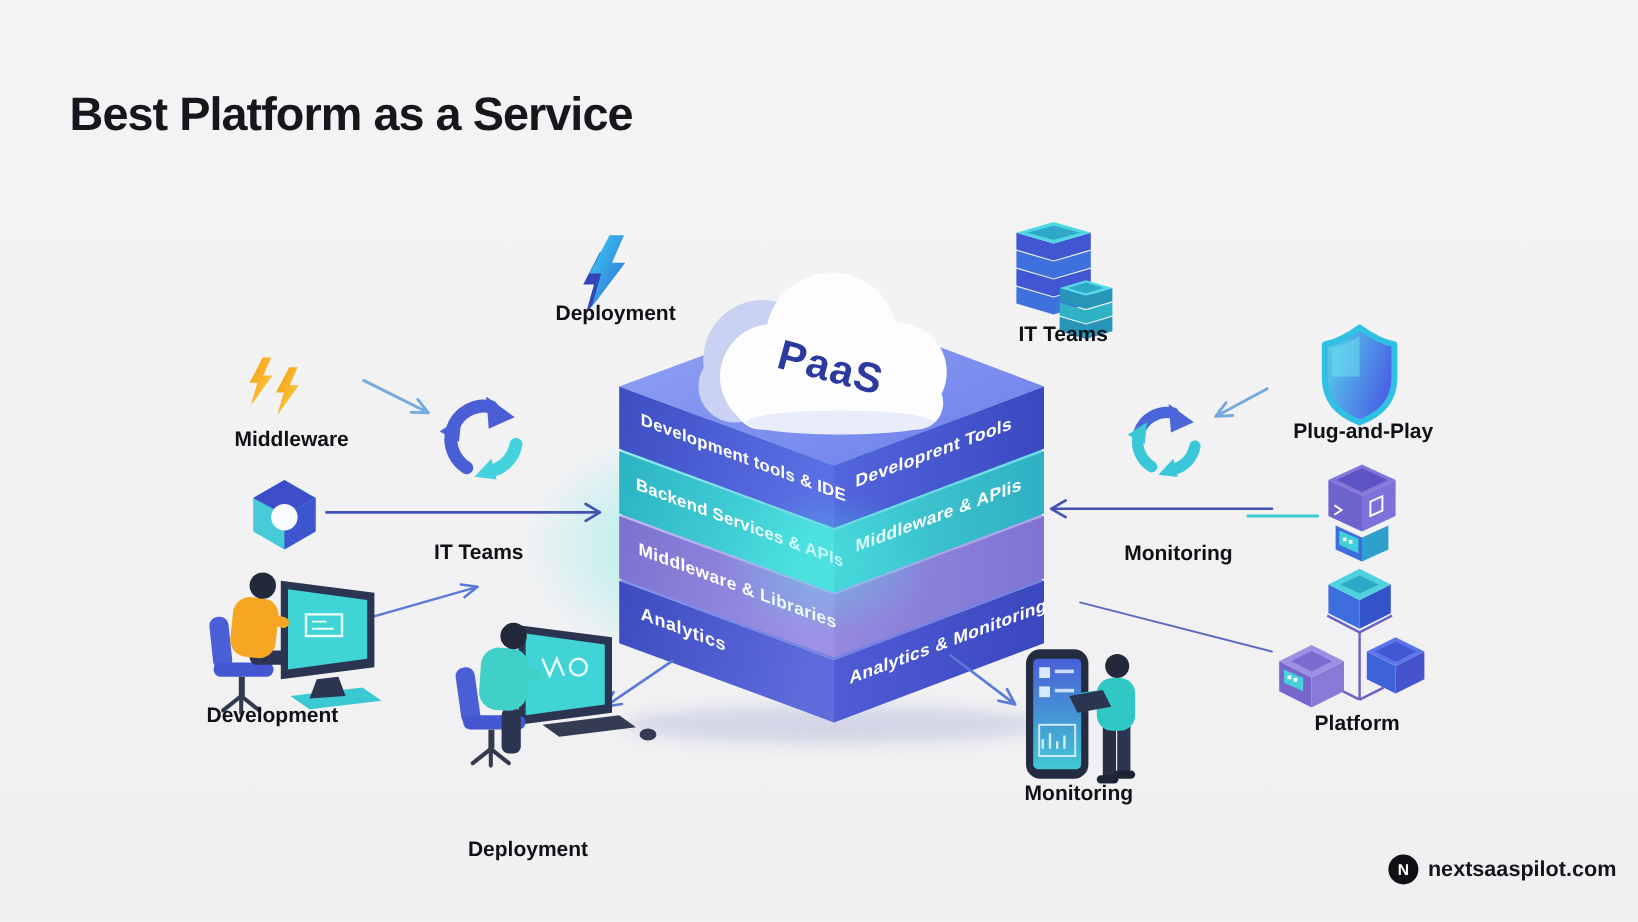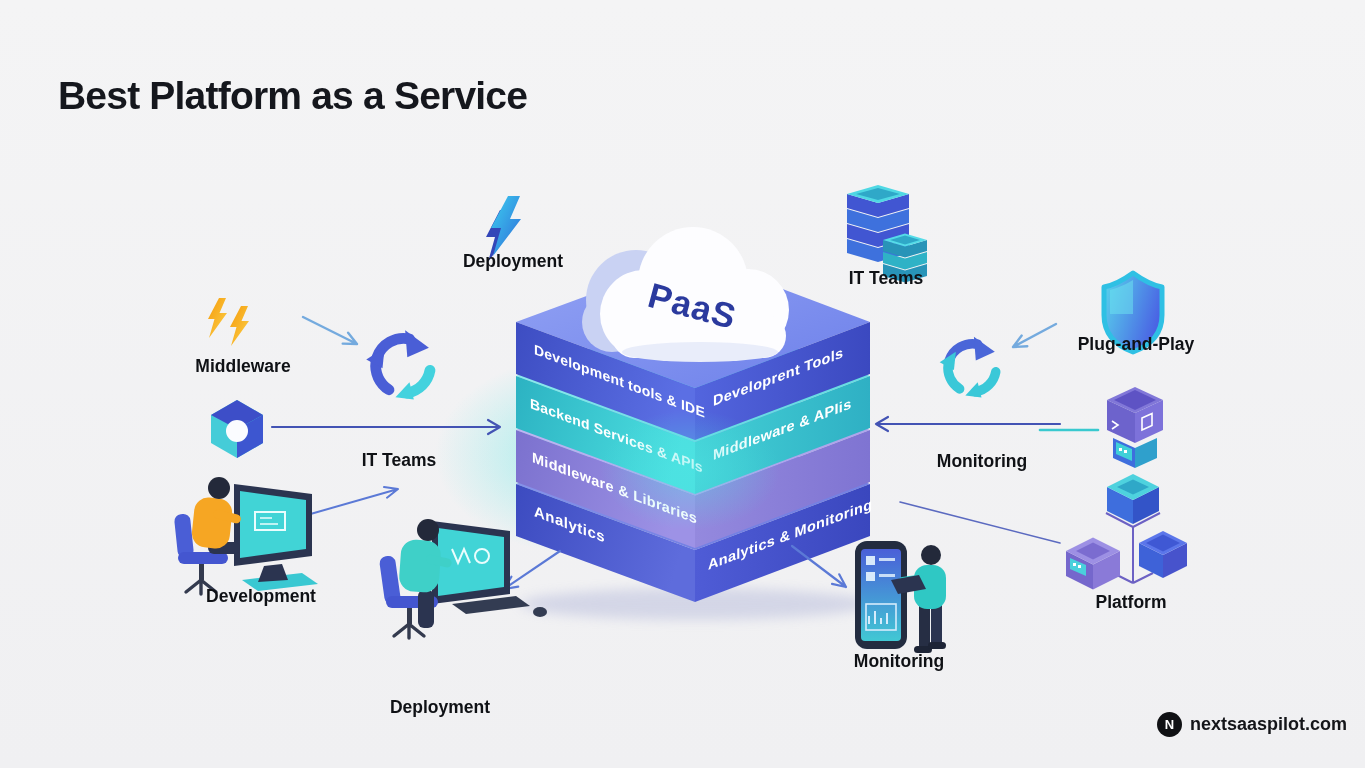--- a/index.html
+++ b/index.html
@@ -301,25 +301,25 @@
       <circle cx="931" cy="555" r="10" fill="#23293a"></circle>
     </g>
   </svg>
 
   <h1 class="page-title">Best Platform as a Service</h1>
 
   <div class="node-label" style="left:513px; top:251px;">Deployment</div>
   <div class="node-label" style="left:886px; top:268px;">IT Teams</div>
   <div class="node-label" style="left:243px; top:356px;">Middleware</div>
   <div class="node-label" style="left:399px; top:450px;">IT Teams</div>
-  <div class="node-label" style="left:227px; top:586px;margin-left:34px;">Development</div>
+  <div class="node-label" style="left:227px; top:586px;">Development</div>
   <div class="node-label" style="left:440px; top:649px;margin-top:48px;">Deployment</div>
   <div class="node-label" style="left:899px; top:651px;">Monitoring</div>
   <div class="node-label" style="left:982px; top:451px;">Monitoring</div>
-  <div class="node-label" style="left:1136px; top:334px;">Plug-and-Play</div>
+  <div class="node-label" style="left:1136px; top:349px;">Plug-and-Play</div>
   <div class="node-label" style="left:1131px; top:592px;">Platform</div>
 
   <div class="watermark">
     <span class="logo">
         <span>N</span>
       </span>
     <span class="wm-text">nextsaaspilot.com</span>
   </div>
 
 </div>

